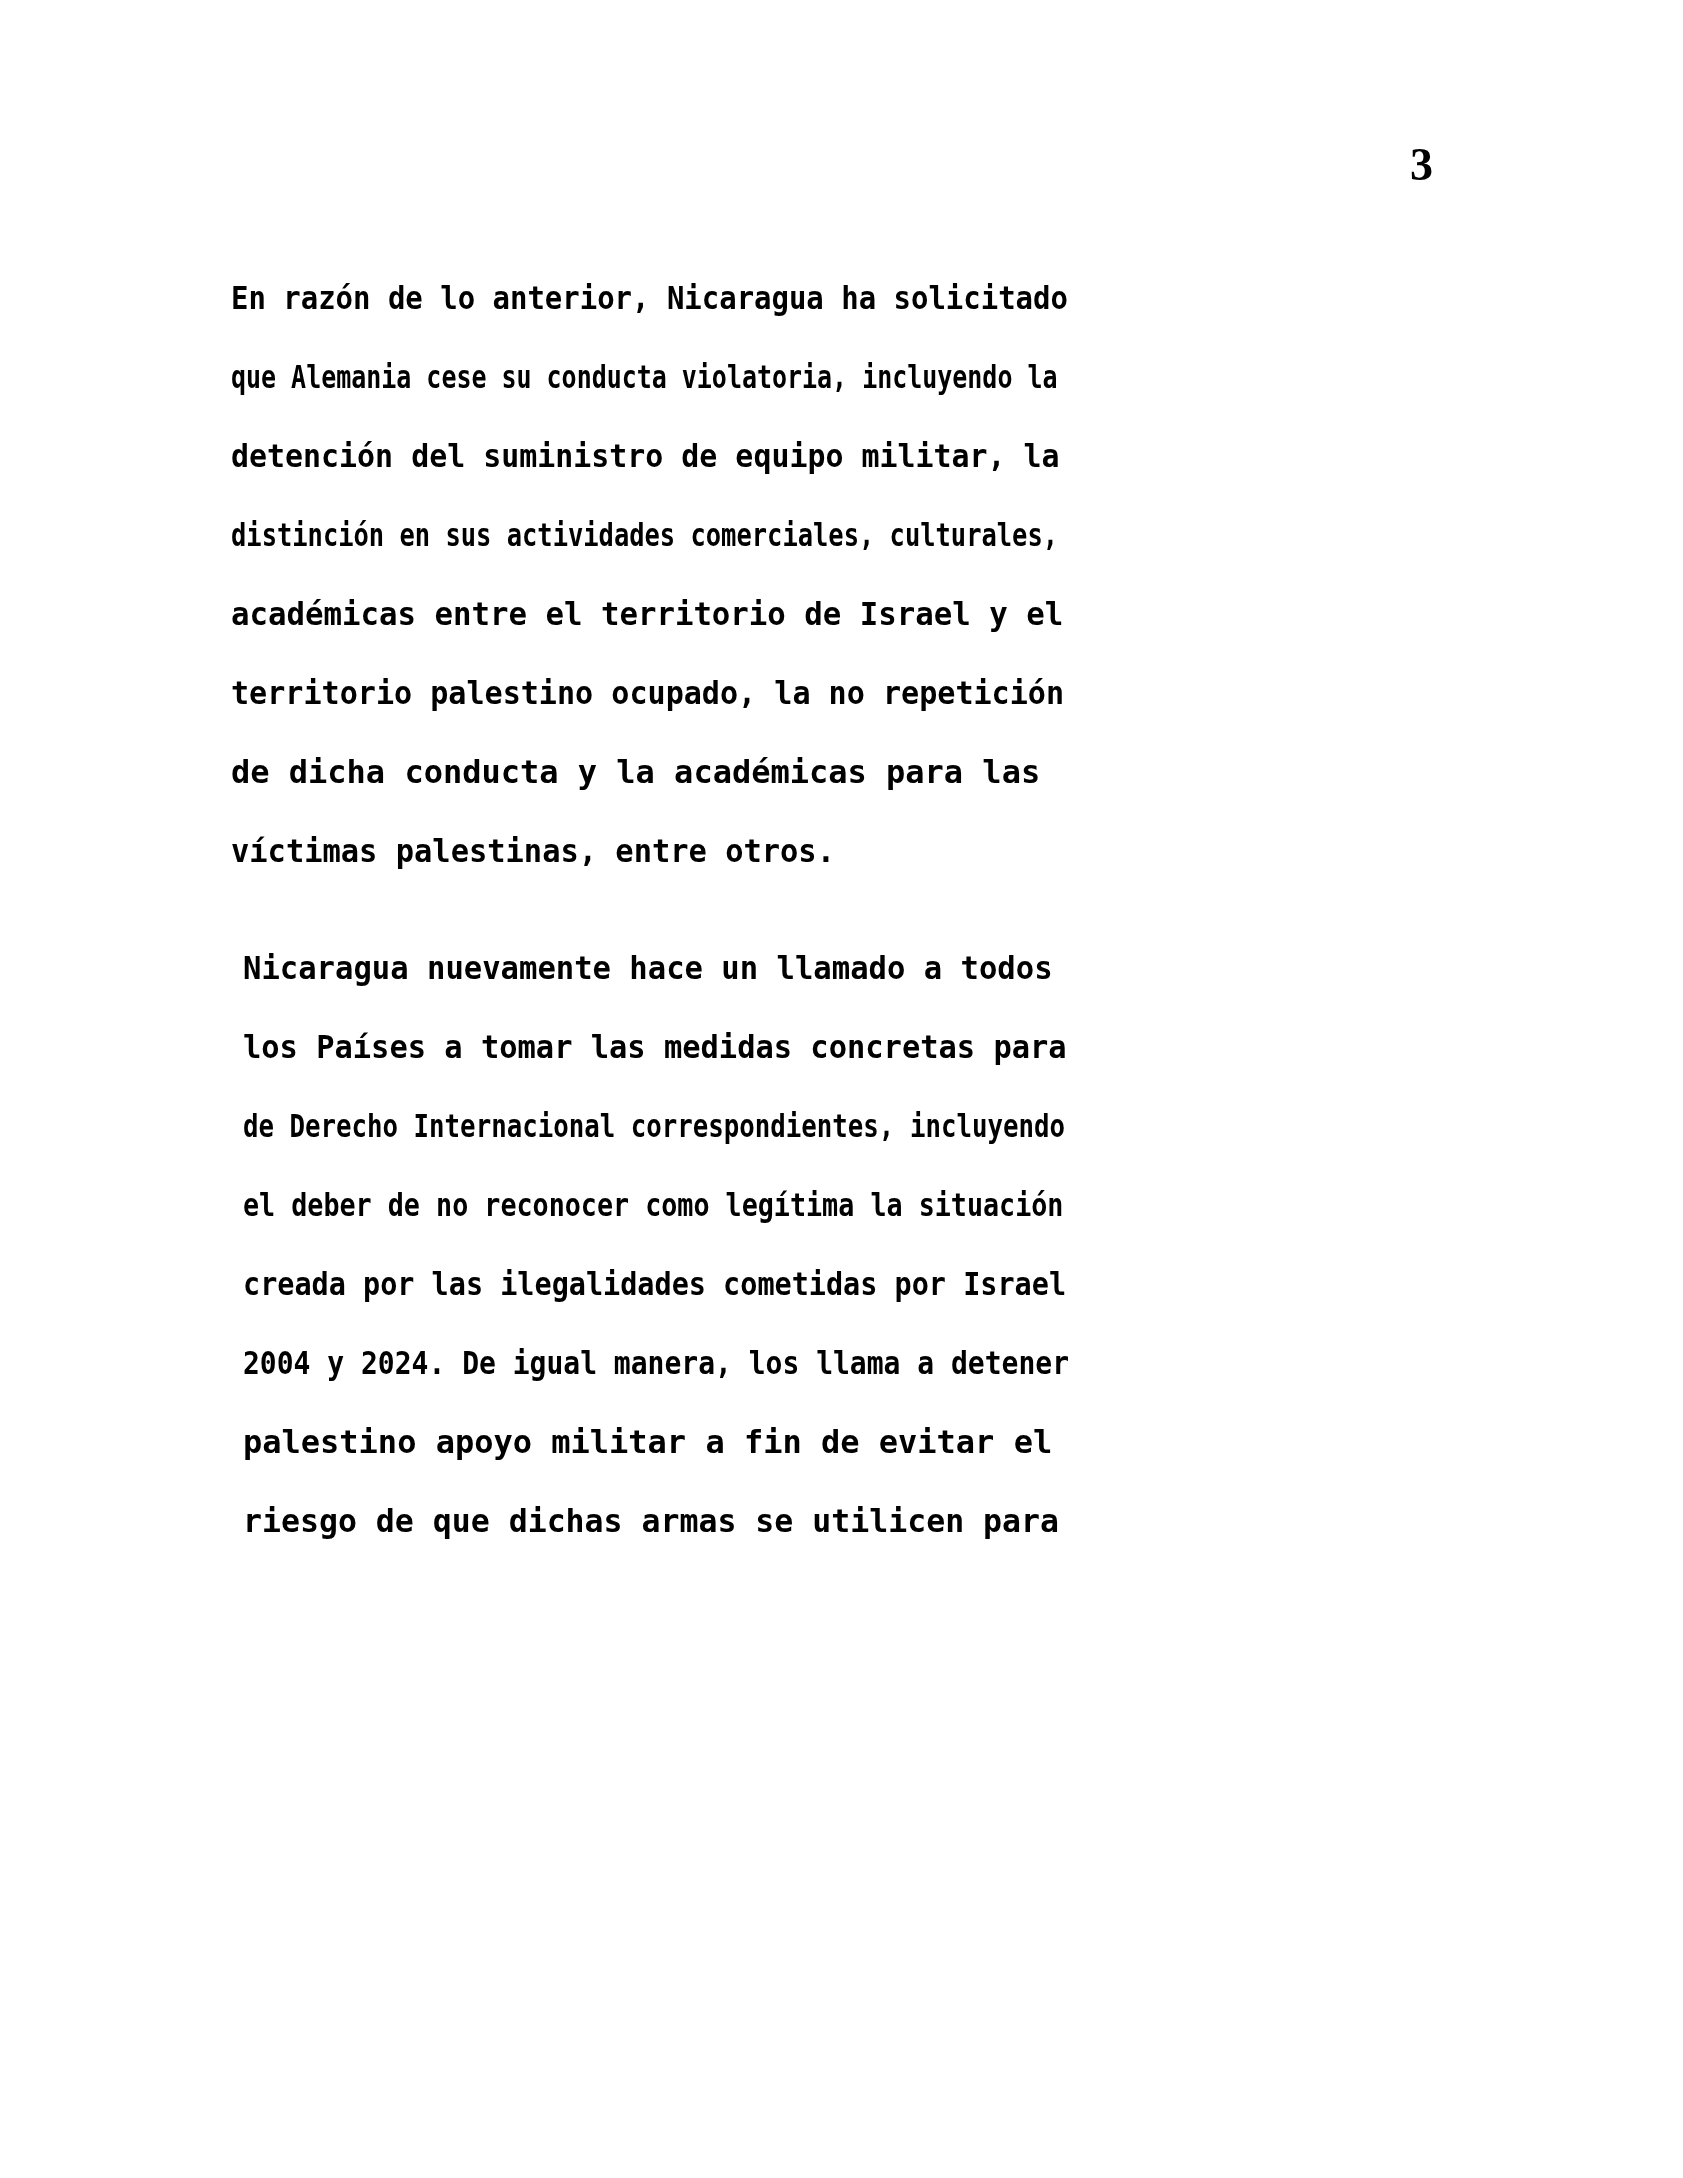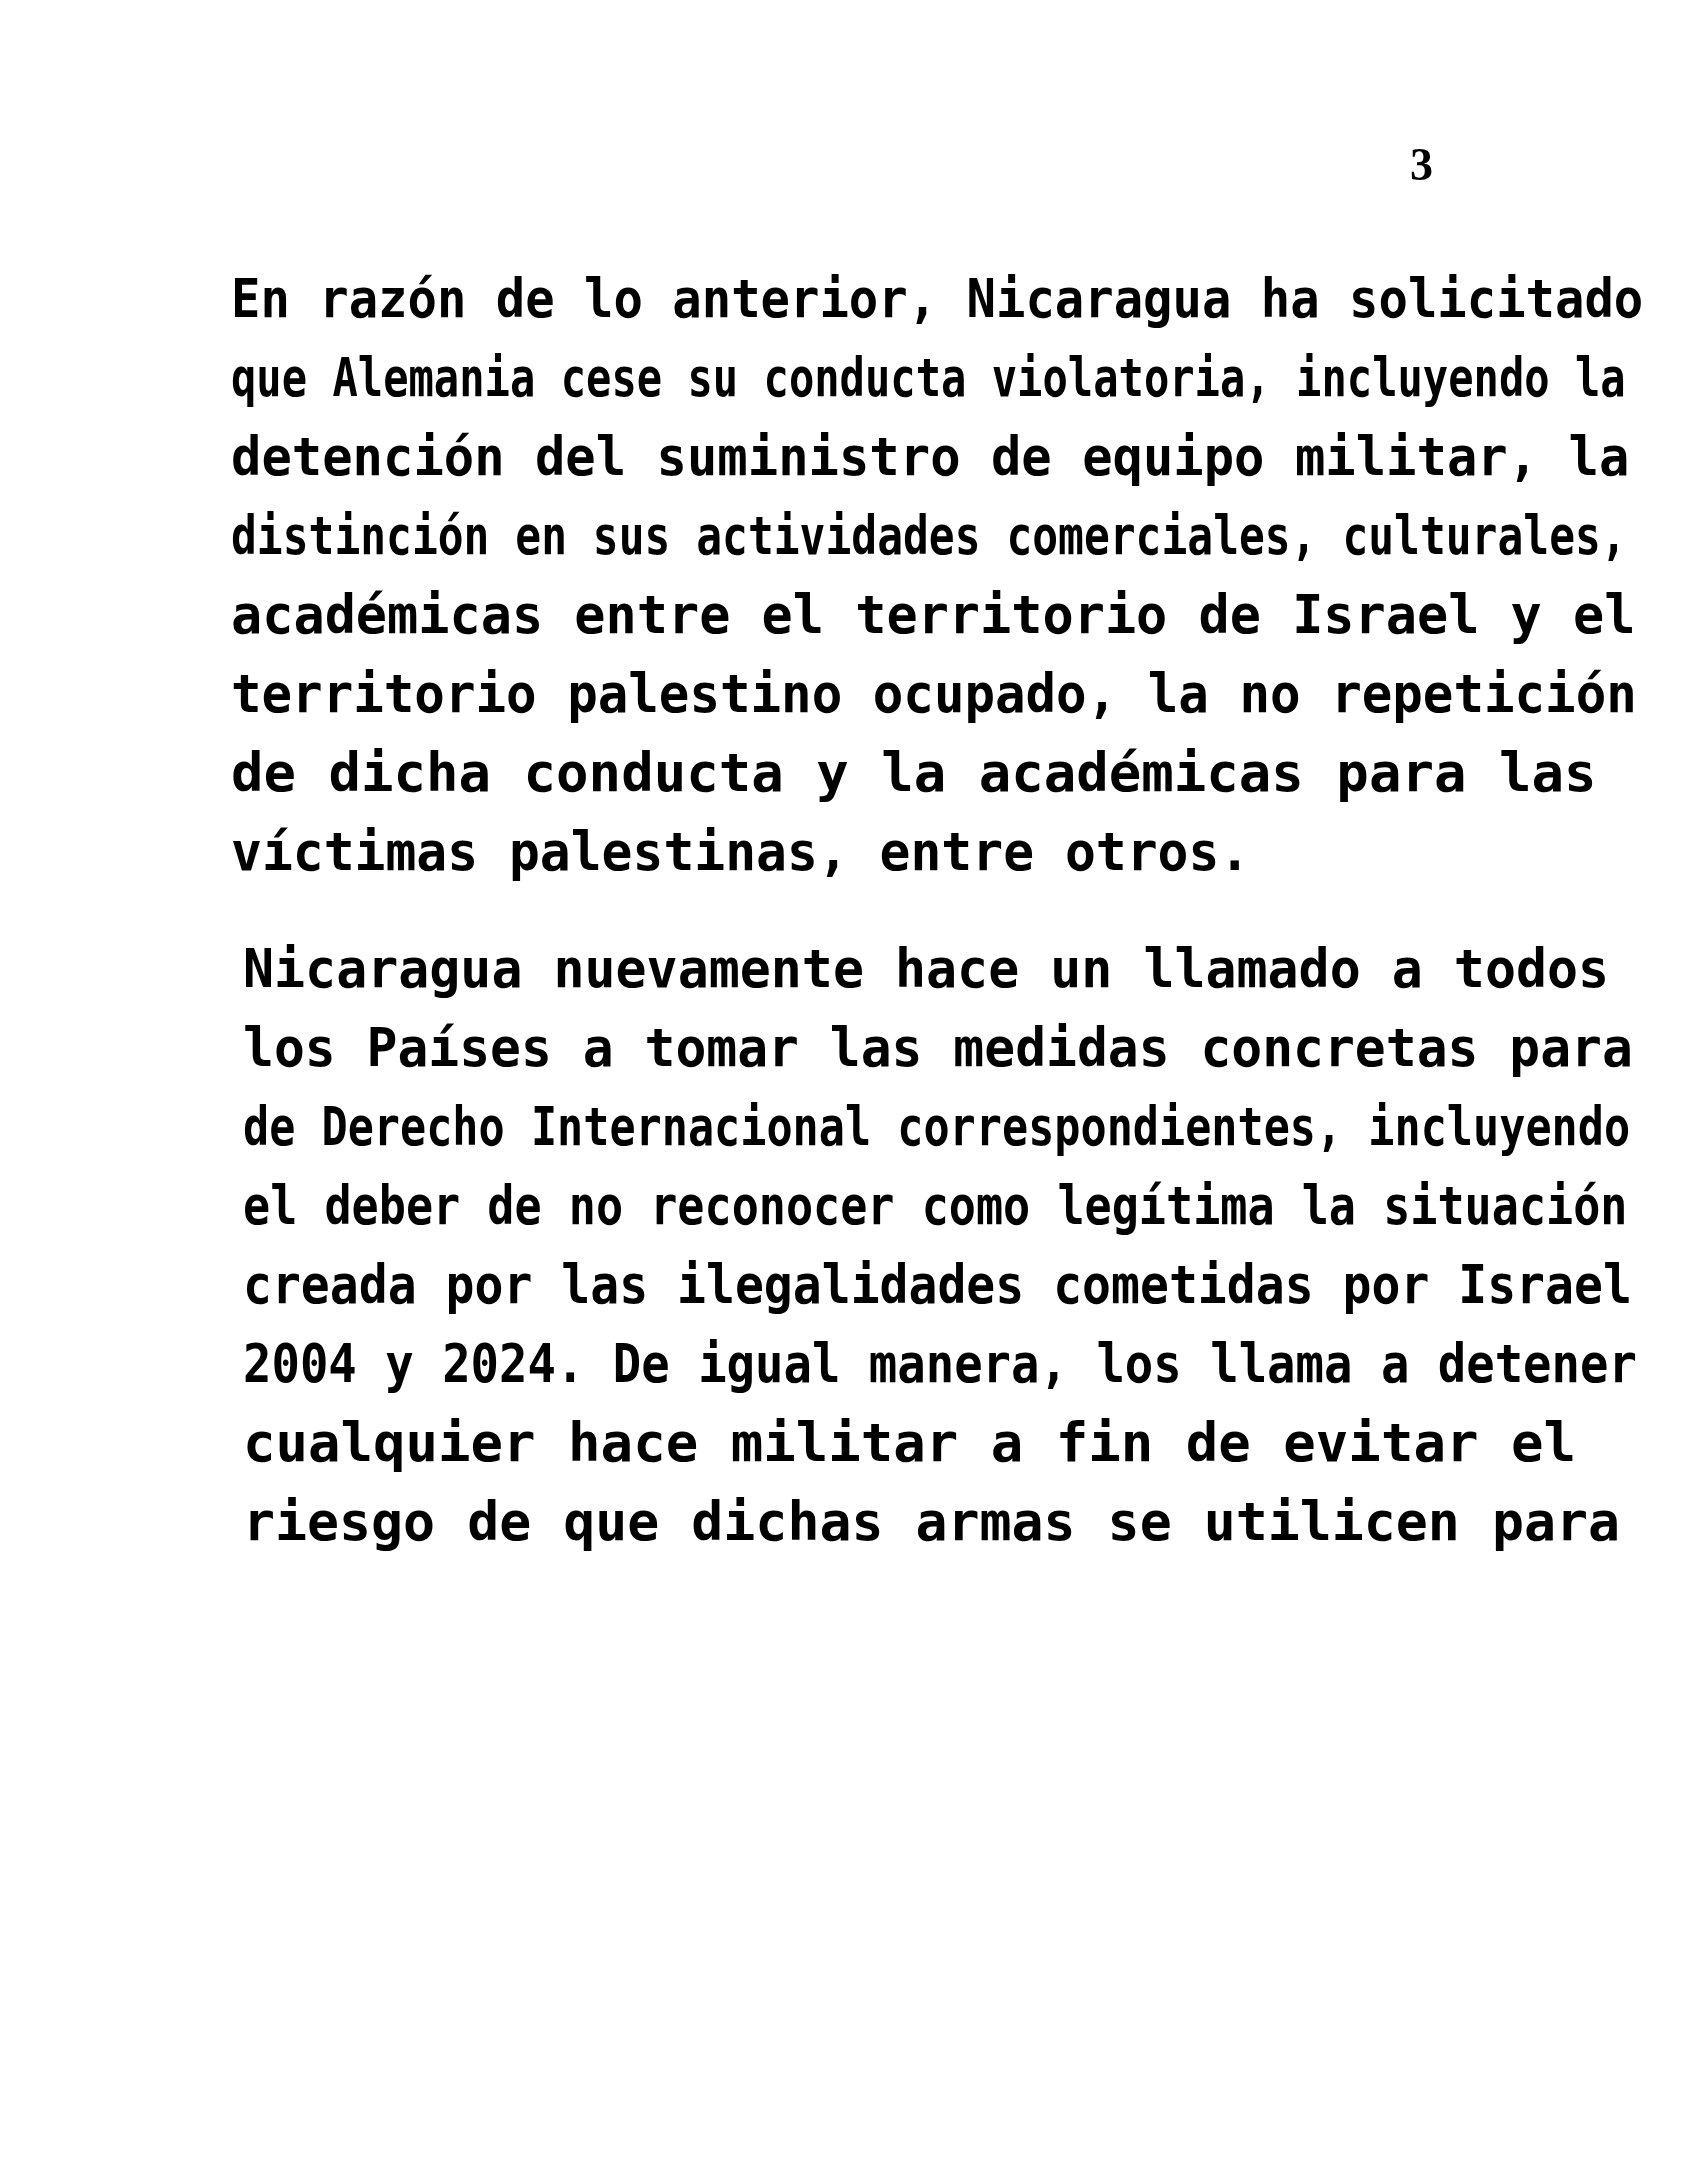--- a/index.html
+++ b/index.html
@@ -48,21 +48,21 @@
     margin-left: 12px;
   }
 
   
   .line {
     height: 79px;
     line-height: 79px;
     white-space: nowrap;
     font-family: "DejaVu Sans Mono", "Liberation Mono", monospace;
     font-weight: bold;
-    font-size: 54px;
+    font-size: 32px;
     color: #000000;
     letter-spacing: 0;
     overflow: visible;
   }
 
   .line > span {
     display: inline-block;
     transform-origin: left center;
     white-space: pre;
   }
@@ -86,19 +86,19 @@
         <div class="line"><span style="transform: scaleX(1);">de dicha conducta y la académicas para las</span></div>
         <div class="line"><span style="transform: scaleX(0.95);">víctimas palestinas, entre otros.</span></div>
       </div>
       <div class="para">
         <div class="line"><span style="transform: scaleX(0.955);">Nicaragua nuevamente hace un llamado a todos</span></div>
         <div class="line"><span style="transform: scaleX(0.95);">los Países a tomar las medidas concretas para</span></div>
         <div class="line"><span style="transform: scaleX(0.805);">de Derecho Internacional correspondientes, incluyendo</span></div>
         <div class="line"><span style="transform: scaleX(0.835);">el deber de no reconocer como legítima la situación</span></div>
         <div class="line"><span style="transform: scaleX(0.89);">creada por las ilegalidades cometidas por Israel</span></div>
         <div class="line"><span style="transform: scaleX(0.875);">2004 y 2024. De igual manera, los llama a detener</span></div>
-        <div class="line"><span style="transform: scaleX(1);">cualquier hace militar a fin de evitar el</span></div>
+        <div class="line"><span style="transform: scaleX(1);">palestino apoyo militar a fin de evitar el</span></div>
         <div class="line"><span style="transform: scaleX(0.985);">riesgo de que dichas armas se utilicen para</span></div>
       </div>
     </div>
 
 </div>
 
 
 </body></html>

